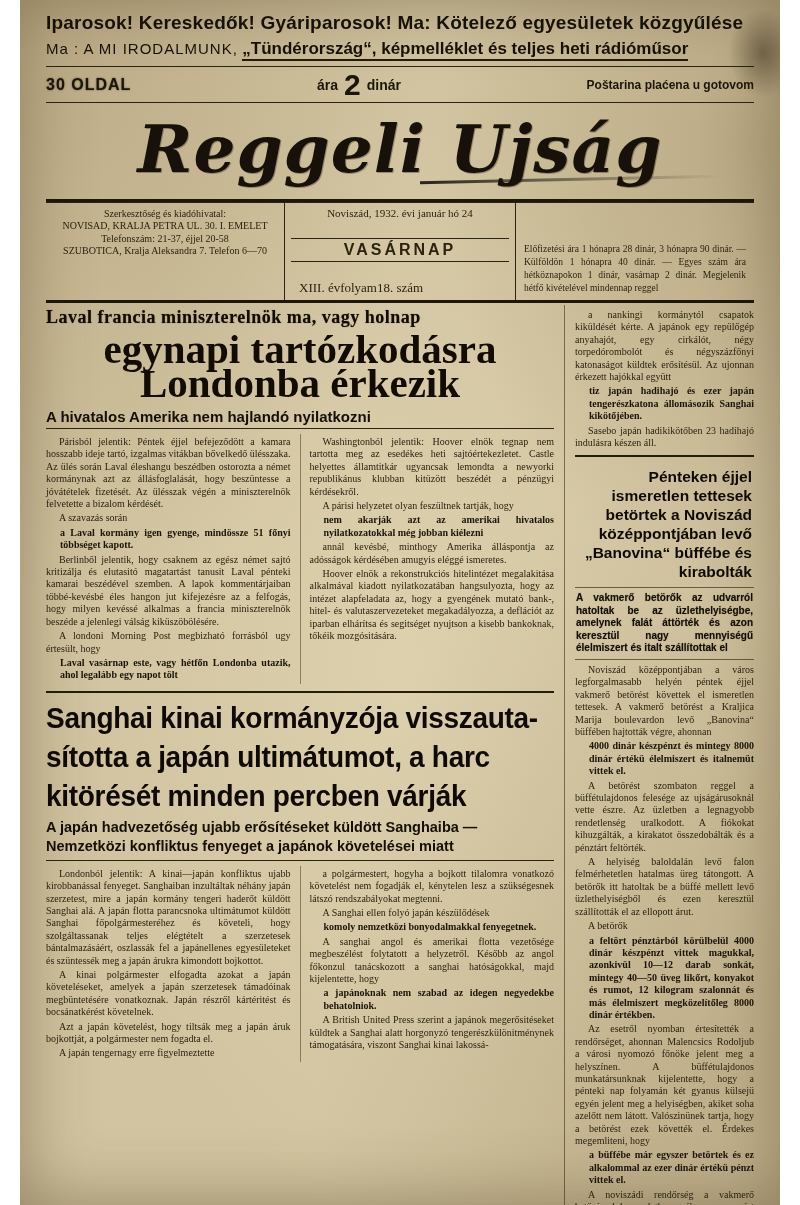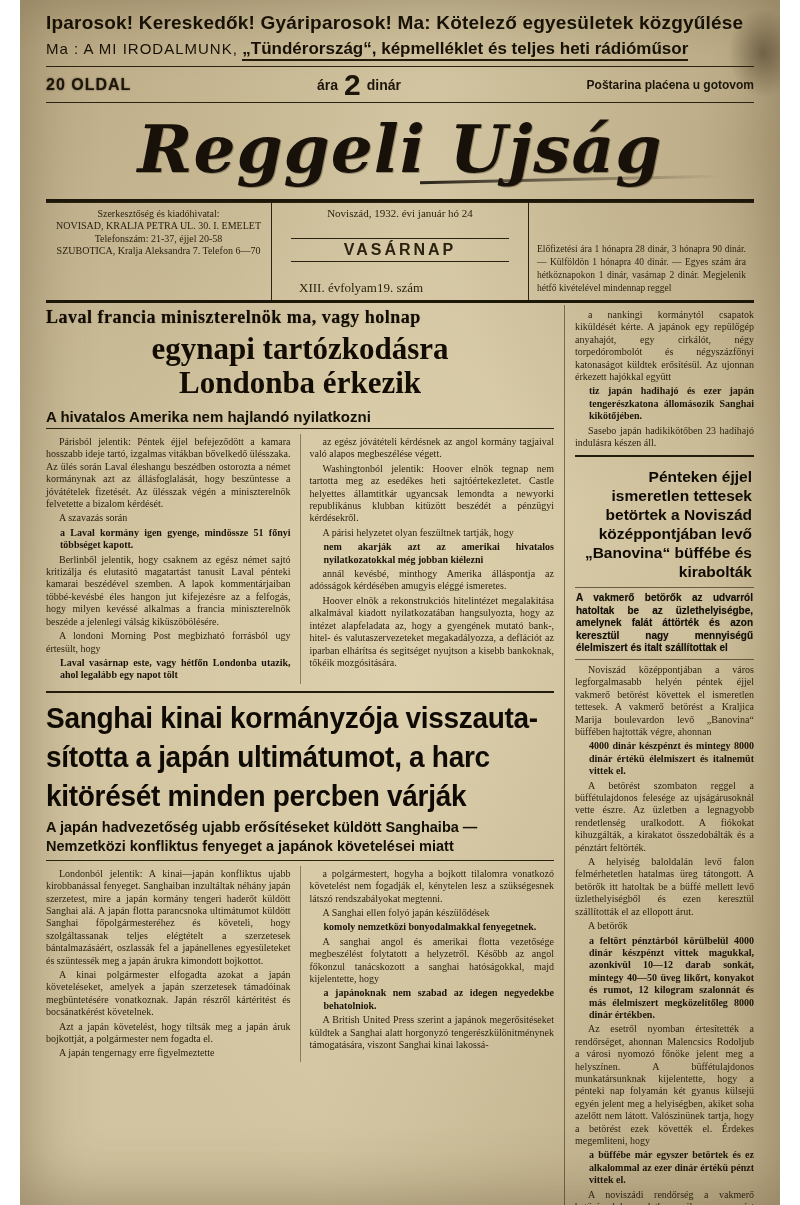--- a/index.html
+++ b/index.html
@@ -62,21 +62,21 @@
   }
 
   
   .infobar{display:flex;align-items:stretch;border-top:1px solid #2a2212;}
   .info-left,.info-right{flex:1 1 0;padding:5px 8px;font-size:10px;line-height:13px;}
   .info-left{text-align:center;}
   .info-left .para{margin:0;text-indent:0;text-align:center;font-size:10px;}
   .info-center{
     width:218px;flex:0 0 218px;text-align:center;
     border-left:1px solid #2a2212;border-right:1px solid #2a2212;
-    padding:4px 19px;display:flex;flex-direction:column;justify-content:space-between;
+    padding:4px 6px;display:flex;flex-direction:column;justify-content:space-between;
   }
   .info-date{font-size:11px;}
   .info-day{
     font-family:"Liberation Sans",sans-serif;font-weight:700;font-size:16px;letter-spacing:3px;
     border-top:1px solid #2a2212;border-bottom:1px solid #2a2212;padding:2px 0;margin:2px 0;
   }
   .info-vol{display:flex;font-size:13px;padding:0 8px;}
   .info-right{text-align:justify;font-size:9.5px;margin-top:35px;}
 
   
@@ -84,21 +84,21 @@
   .left-zone{width:508px;flex:0 0 508px;padding-right:10px;}
   .right-zone{flex:1 1 auto;border-left:1px solid rgba(58,47,24,.6);padding-left:10px;}
 
   
   .kicker{
     font-family:"Liberation Serif",serif;font-weight:700;font-size:18px;letter-spacing:.5px;
     color:#120c03;padding:2px 0 2px;text-shadow:0 0 1px rgba(20,12,2,.5);
   }
   .headline1{
     text-align:center;font-family:"Liberation Serif",serif;font-weight:700;
-    font-size:31px;line-height:34px;color:#120c03;
+    font-size:41px;line-height:34px;color:#120c03;
   }
   .subhead1{
     margin-top:8px;font-family:"Liberation Sans",sans-serif;font-weight:700;font-size:15px;
     color:#151005;border-bottom:1px solid #2a2212;padding-bottom:3px;
   }
   .cols{display:flex;margin-top:5px;}
   .col{flex:1 1 0;min-width:0;}
   .col + .col{border-left:1px solid rgba(58,47,24,.5);padding-left:9px;margin-left:9px;}
   .para{margin:2px 0;font-size:10px;line-height:12.4px;text-align:justify;text-indent:13px;color:#2a2210;}
   .para.s-b{font-weight:700;text-indent:0;padding-left:14px;color:#1b1408;}
@@ -140,21 +140,21 @@
   <div class="ink-stain"></div>
 
   <header class="inner">
     <div class="top-line1">Iparosok! Kereskedők! Gyáriparosok! Ma: Kötelező egyesületek közgyűlése</div>
     <div class="top-line2">
       <span class="pfx">Ma :  A MI IRODALMUNK,</span>
       <span class="ttl">„Tündérország“, képmelléklet és teljes heti rádióműsor</span>
     </div>
     <hr class="rule">
     <div class="price-row">
-      <div class="pages">20 OLDAL</div>
+      <div class="pages">30 OLDAL</div>
       <div class="price">
         <span>ára</span>
         <span class="price-num">2</span>
         <span>dinár</span>
       </div>
       <div class="postage">Poštarina plaćena u gotovom</div>
     </div>
     <hr class="rule">
   </header>
 
@@ -170,21 +170,21 @@
           <p class="para s-n">Szerkesztőség és kiadóhivatal:</p>
           <p class="para s-n">NOVISAD, KRALJA PETRA UL. 30. I. EMELET</p>
           <p class="para s-n">Telefonszám: 21-37, éjjel 20-58</p>
           <p class="para s-n">SZUBOTICA, Kralja Aleksandra 7. Telefon 6—70</p>
         </div>
       <div class="info-center">
         <div class="info-date">Noviszád, 1932. évi január hó 24</div>
         <div class="info-day">VASÁRNAP</div>
         <div class="info-vol">
           <span>XIII. évfolyam</span>
-          <span>19. szám</span>
+          <span>18. szám</span>
         </div>
       </div>
       <div class="info-right">Előfizetési ára 1 hónapra 28 dinár, 3 hónapra 90 dinár. — Külföldön 1 hónapra 40 dinár. — Egyes szám ára hétköznapokon 1 dinár, vasárnap 2 dinár. Megjelenik hétfő kivételével mindennap reggel</div>
     </section>
     <hr class="rule thick">
   </div>
 
   <main class="content">
 
     <section class="left-zone">
@@ -199,21 +199,20 @@
         <div class="cols">
           <div class="col">
               <p class="para s-n">Párisból jelentik: Péntek éjjel befejeződött a kamara hosszabb ideje tartó, izgalmas vitákban bővelkedő ülésszaka. Az ülés során Laval éleshangu beszédben ostorozta a német kormánynak azt az állásfoglalását, hogy beszüntesse a jóvátételek fizetését. Az ülésszak végén a miniszterelnök felvetette a bizalom kérdését.</p>
               <p class="para s-n">A szavazás során</p>
               <p class="para s-b">a Laval kormány igen gyenge, mindössze 51 főnyi többséget kapott.</p>
               <p class="para s-n">Berlinből jelentik, hogy csaknem az egész német sajtó kritizálja és elutasitó magatartást tanusit Laval pénteki kamarai beszédével szemben. A lapok kommentárjaiban többé-kevésbé éles hangon jut kifejezésre az a felfogás, hogy milyen kevéssé alkalmas a francia miniszterelnök beszéde a jelenlegi válság kiküszöbölésére.</p>
               <p class="para s-n">A londoni Morning Post megbizható forrásból ugy értesült, hogy</p>
               <p class="para s-b">Laval vasárnap este, vagy hétfőn Londonba utazik, ahol legalább egy napot tölt</p>
             </div>
           <div class="col">
-              <p class="para s-n">az egész jóvátételi kérdésnek az angol kormány tagjaival való alapos megbeszélése végett.</p>
               <p class="para s-n">Washingtonból jelentik: Hoover elnök tegnap nem tartotta meg az esedékes heti sajtóértekezletet. Castle helyettes államtitkár ugyancsak lemondta a newyorki republikánus klubban kitüzött beszédét a pénzügyi kérdésekről.</p>
               <p class="para s-n">A párisi helyzetet olyan feszültnek tartják, hogy</p>
               <p class="para s-b">nem akarják azt az amerikai hivatalos nyilatkozatokkal még jobban kiélezni</p>
               <p class="para s-n">annál kevésbé, minthogy Amerika álláspontja az adósságok kérdésében amugyis eléggé ismeretes.</p>
               <p class="para s-n">Hoover elnök a rekonstrukciós hitelintézet megalakitása alkalmával kiadott nyilatkozatában hangsulyozta, hogy az intézet alapfeladata az, hogy a gyengének mutató bank-, hitel- és valutaszervezeteket megakadályozza, a deflációt az iparban elhárítsa és segitséget nyujtson a kisebb bankoknak, tőkéik mozgósitására.</p>
             </div>
         </div>
       </article>
 
       <hr class="rule med art-sep">

